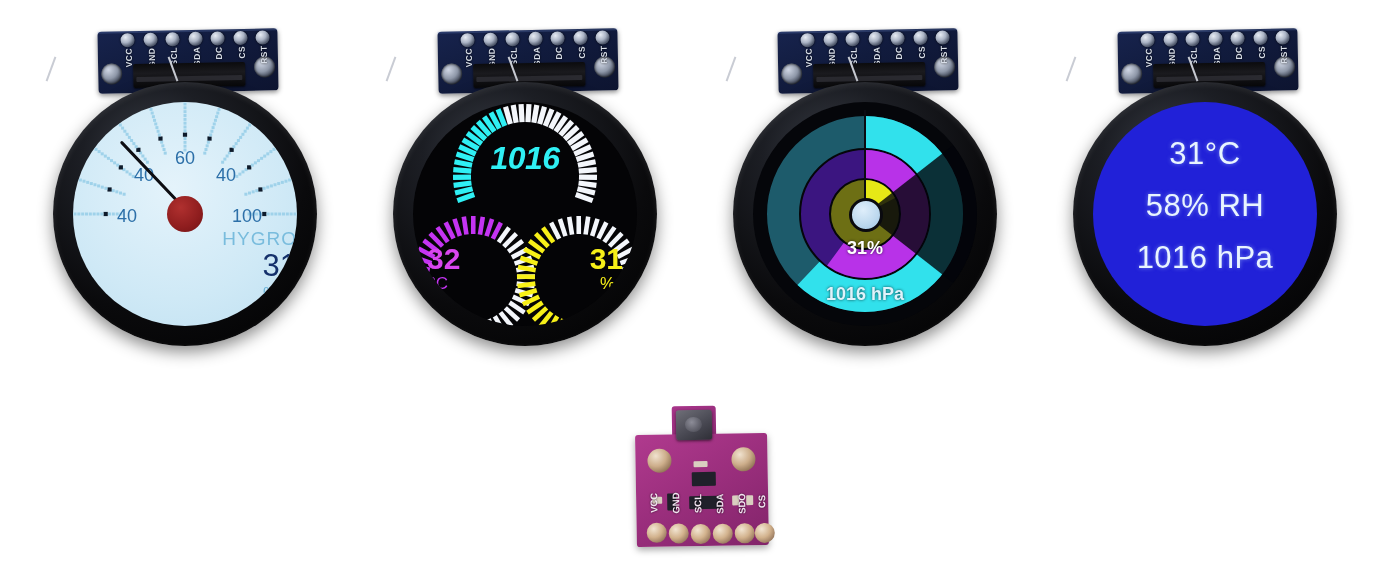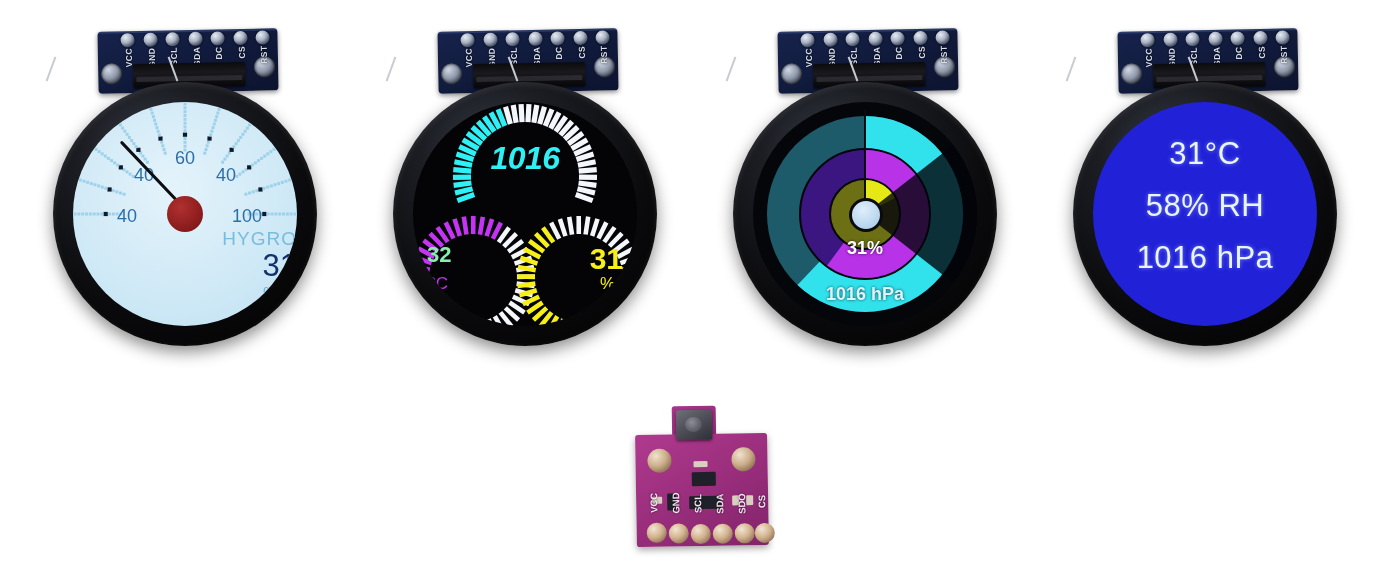--- a/index.html
+++ b/index.html
@@ -64,21 +64,21 @@
        background:#0d0d12;transform-origin:6px 50%;border-radius:2px;}
   .hub{position:absolute;left:94px;top:94px;width:36px;height:36px;border-radius:50%;
        background:radial-gradient(circle at 38% 32%,#b0302f 0%,#8e1d1e 60%,#6f1315 100%);}
 
   
   .scr-baro{background:#040406;}
   .b-main,.b-sub{position:absolute;width:100%;text-align:center;left:0;font-style:italic;}
   .b-main{top:38px;font-size:32px;font-weight:700;color:#2ff0f4;letter-spacing:-.5px;}
   .b-unit{top:76px;font-size:22px;color:#2ff0f4;}
   .b-name{top:106px;font-size:22px;color:#f2f5fa;letter-spacing:.5px;}
-  .t-val{position:absolute;left:14px;top:140px;font-size:22px;font-weight:700;color:#86efac;}
+  .t-val{position:absolute;left:14px;top:140px;font-size:30px;font-weight:700;color:#d946ef;}
   .t-unit{position:absolute;left:16px;top:172px;font-size:17px;color:#c434f2;}
   .h-val{position:absolute;right:14px;top:140px;font-size:30px;font-weight:700;color:#f7f018;}
   .h-unit{position:absolute;right:22px;top:172px;font-size:17px;color:#f7f018;}
 
   
   .scr-rings{background:#05060a;}
   .r-lbl{position:absolute;width:100%;text-align:center;left:0;color:#ffffff;
        font-weight:700;text-shadow:0 0 3px rgba(0,0,0,.7);}
   .r-hum{top:136px;font-size:18px;}
   .r-tmp{top:152px;font-size:18px;}

